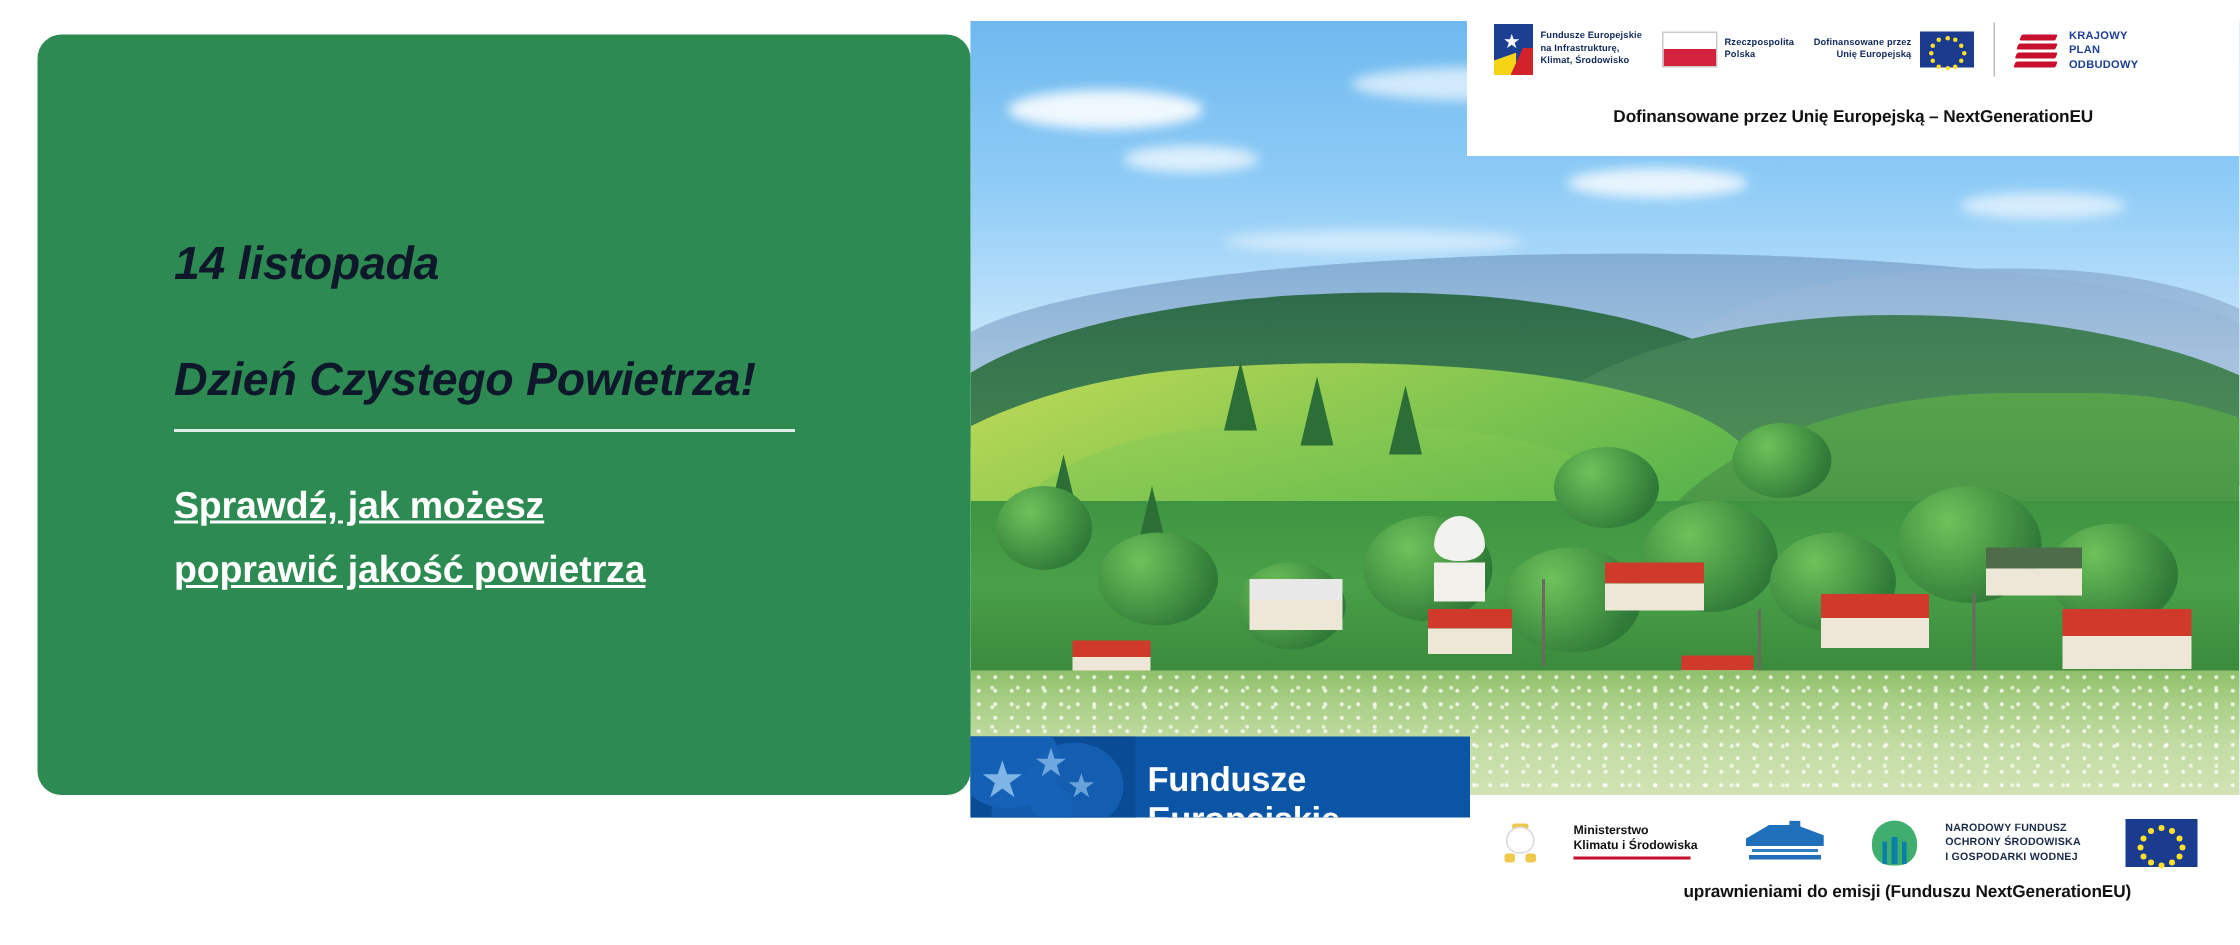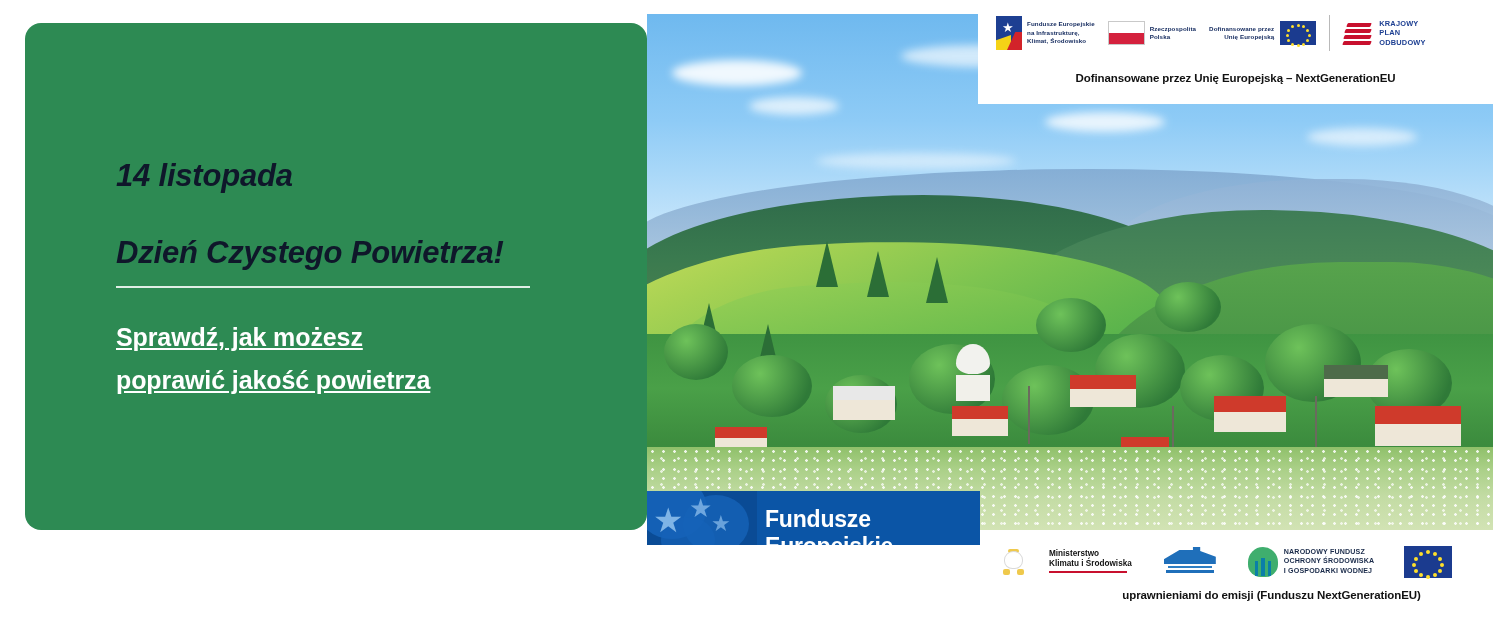--- a/index.html
+++ b/index.html
@@ -312,21 +312,21 @@
 
   .cp-logo { width: 56px; height: 32px; position: relative; }
   .cp-house {
     position: absolute; left: 2px; top: 1px; width: 52px; height: 17px;
     background: #1f6fba;
     clip-path: polygon(0% 72%, 30% 18%, 56% 18%, 56% 0%, 70% 0%, 70% 24%, 100% 58%, 100% 100%, 0% 100%);
   }
   .cp-l1 { position: absolute; left: 6px; top: 20px; width: 44px; height: 2.4px; background:#2f7fc4; }
   .cp-l2 { position: absolute; left: 4px; top: 24px; width: 48px; height: 3.4px; background:#1f6fba; }
 
-  .nfos { display: flex; align-items: center; gap: 6px; }
+  .nfos { display: flex; align-items: center; gap: 19px; }
   .nfos-mark { width: 30px; height: 30px; position: relative; }
   .nfos-mark .leaf {
     position: absolute; inset: 0;
     background: #3fae6e;
     border-radius: 50% 50% 42% 42%;
   }
   .nfos-mark .trunk {
     position: absolute; left: 13px; top: 11px; width: 4px; height: 18px; background: #0a7fa8;
   }
   .nfos-mark .b1 { position: absolute; left: 7px; top: 14px; width: 3px; height: 15px; background:#0a7fa8;}

